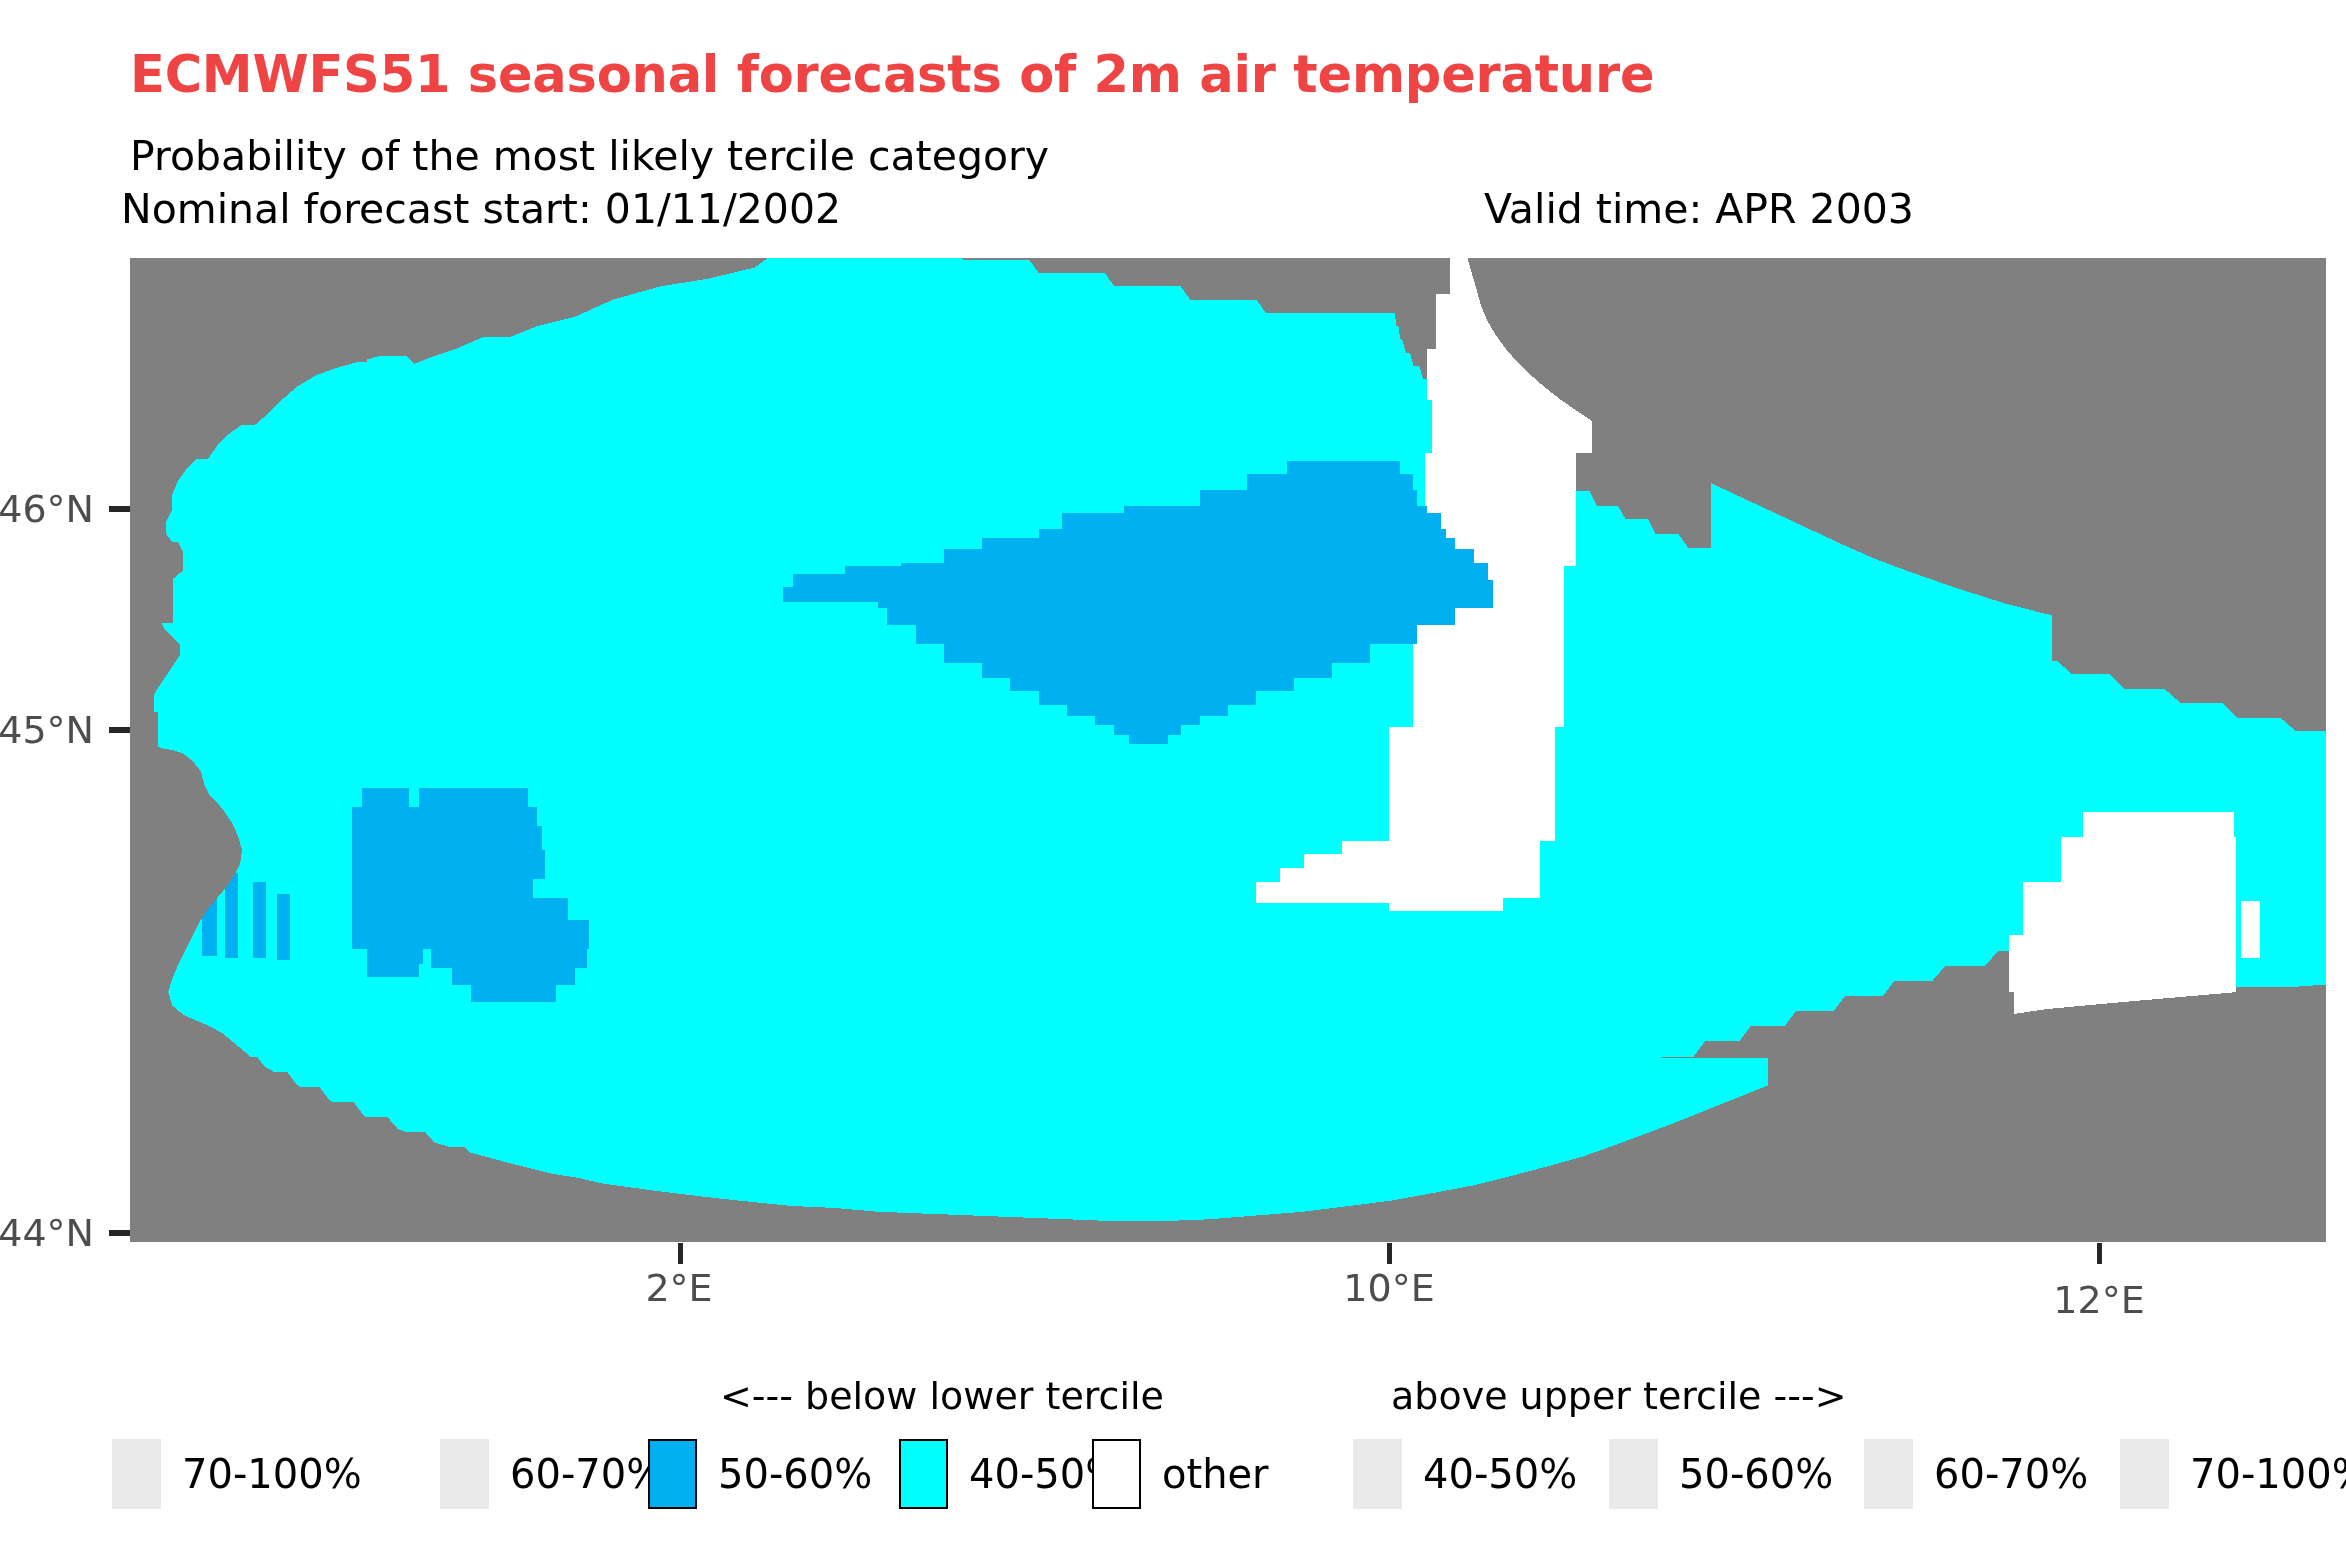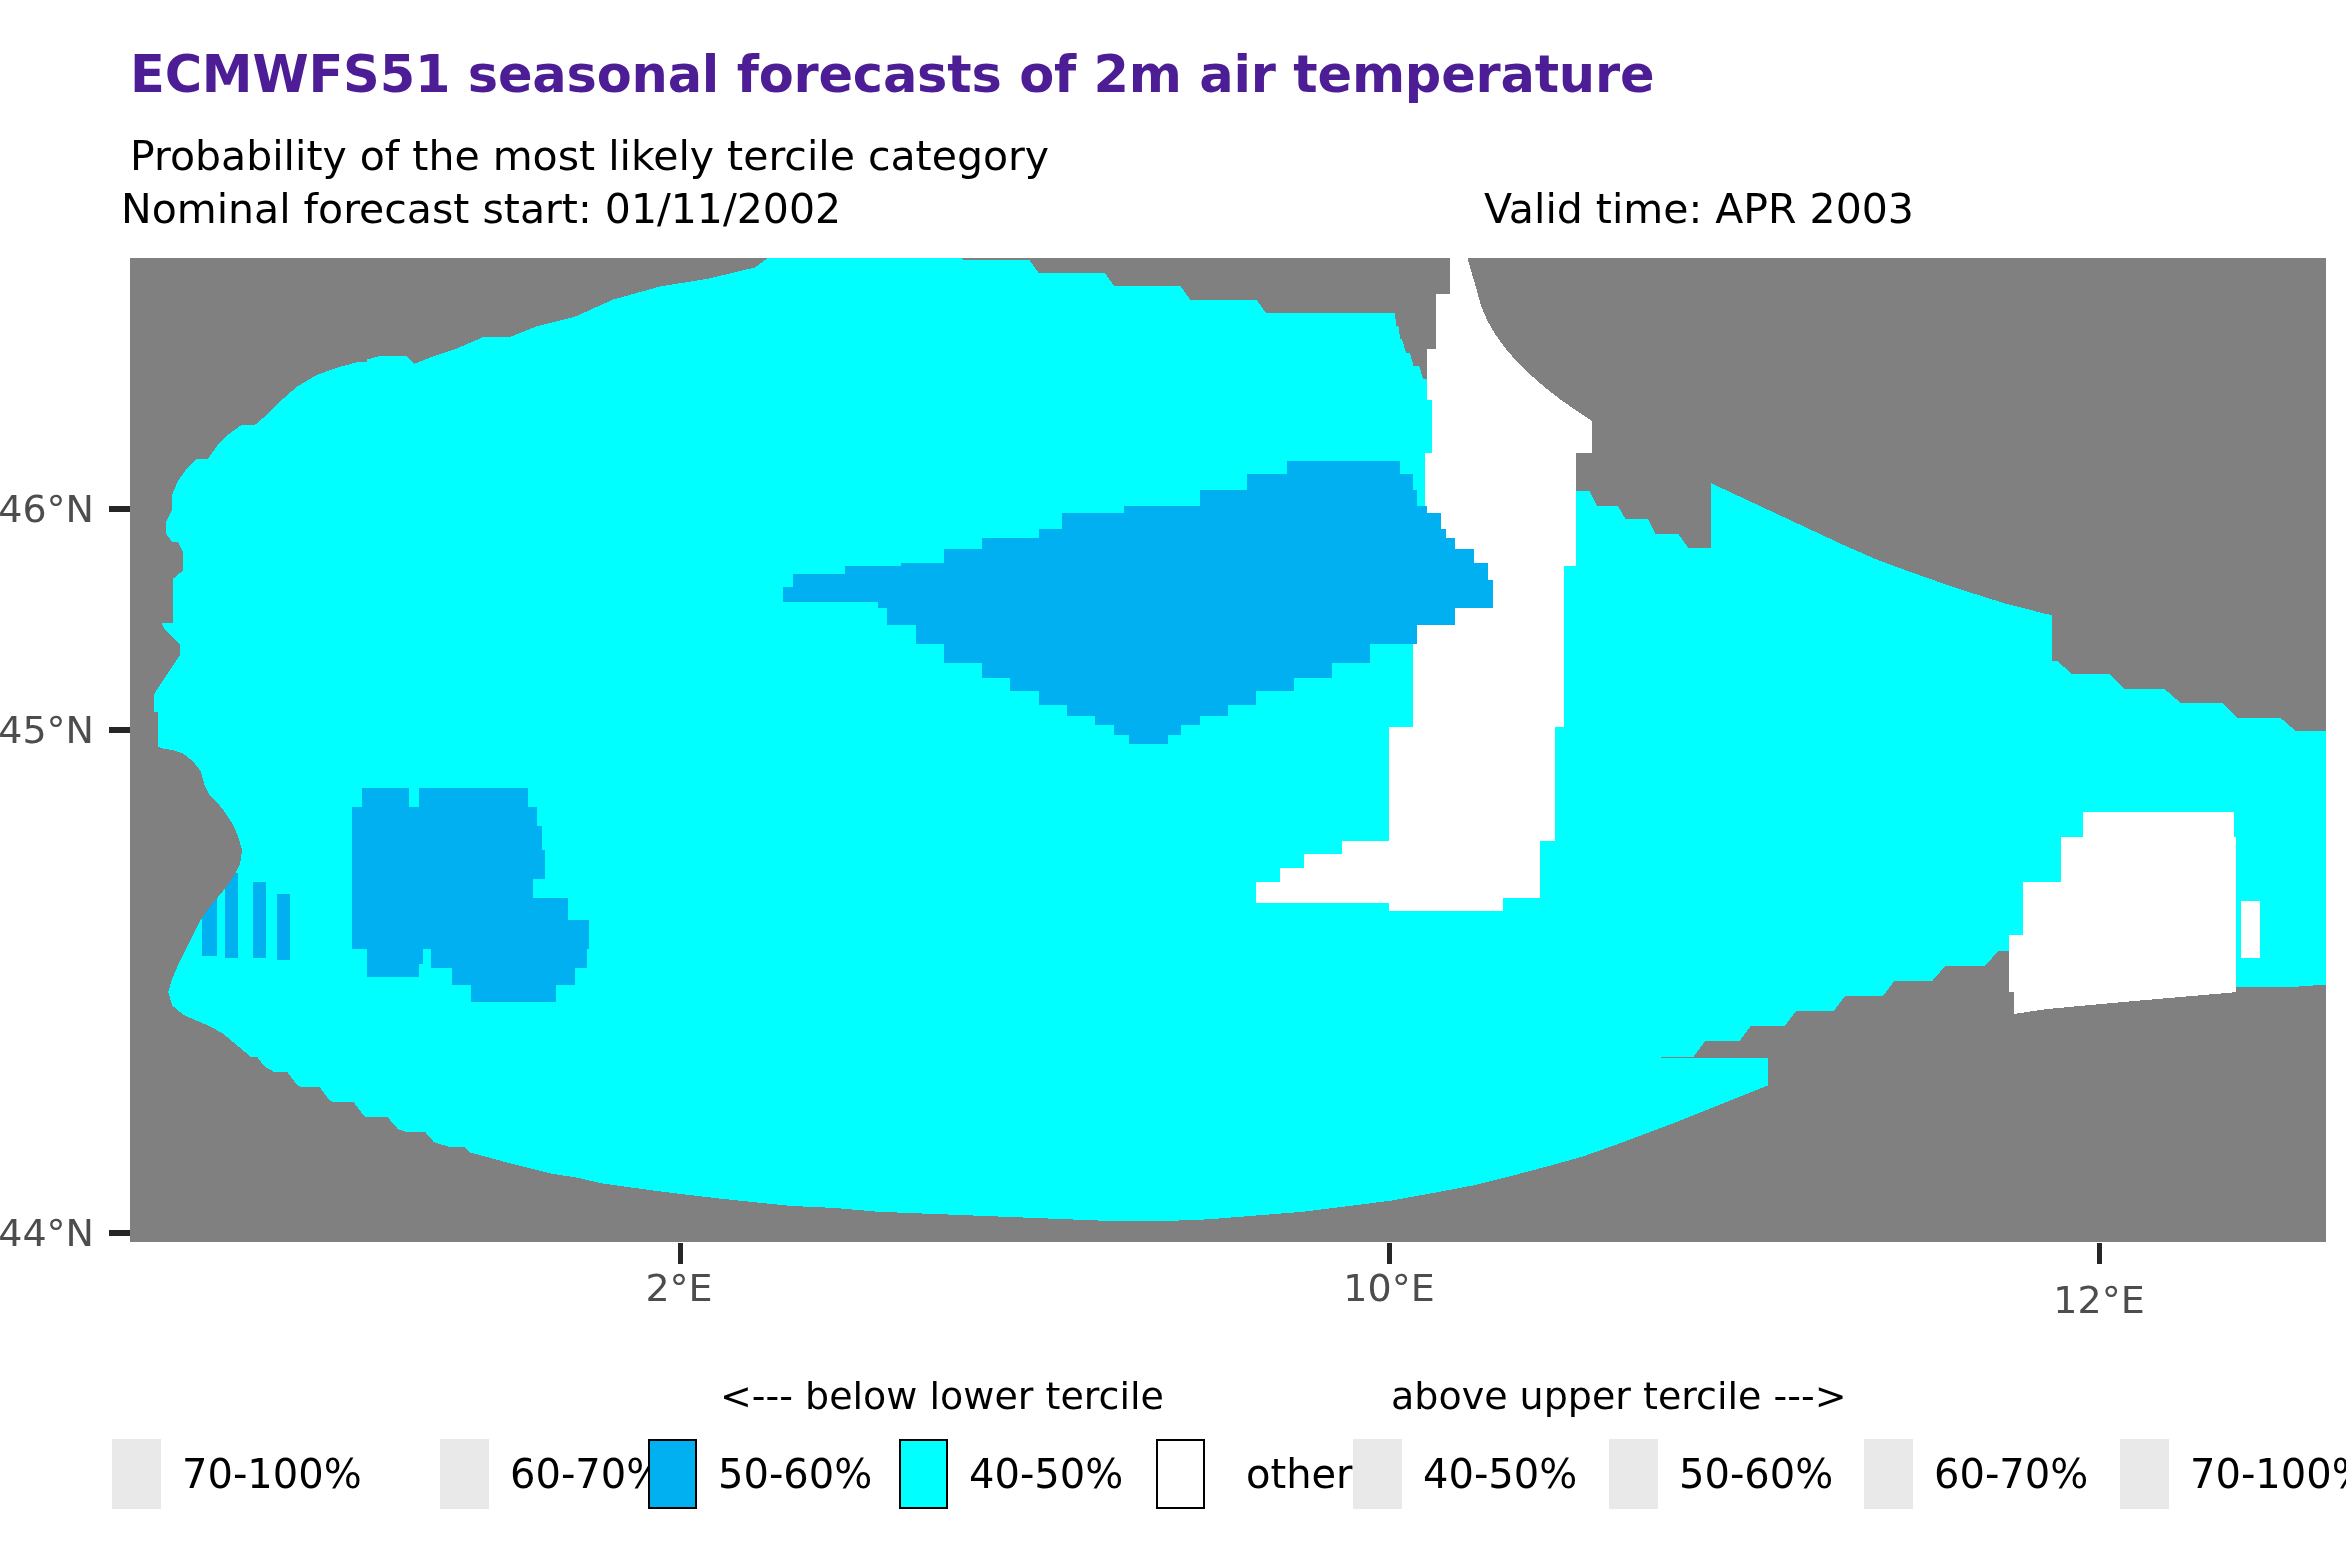--- a/index.html
+++ b/index.html
@@ -20,21 +20,21 @@
     position: absolute;
     left: 0; top: 0;
     width: 2347px;
   }
   #main-title {
     position: absolute;
     left: 130px;
     top: 45px;
     font-size: 51px;
     font-weight: bold;
-    color: #4c1d95;
+    color: #ef4444;
     white-space: nowrap;
     letter-spacing: -0.2px;
   }
   #subtitle-1 {
     position: absolute;
     left: 130px;
     top: 132px;
     font-size: 41px;
     font-weight: normal;
     color: #000000;
@@ -429,21 +429,21 @@
       <div class="legend-label">60-70%</div>
     </div>
     <div class="legend-item" style="left:648px;">
       <div class="swatch active" style="background:#00b0f0;"></div>
       <div class="legend-label">50-60%</div>
     </div>
     <div class="legend-item" style="left:899px;">
       <div class="swatch active" style="background:#00ffff;"></div>
       <div class="legend-label">40-50%</div>
     </div>
-    <div class="legend-item" style="left:1156px;gap:20px;">
+    <div class="legend-item" style="left:1092px;">
       <div class="swatch active" style="background:#ffffff;"></div>
       <div class="legend-label">other</div>
     </div>
     <div class="legend-item" style="left:1353px;">
       <div class="swatch inactive"></div>
       <div class="legend-label">40-50%</div>
     </div>
     <div class="legend-item" style="left:1609px;">
       <div class="swatch inactive"></div>
       <div class="legend-label">50-60%</div>

